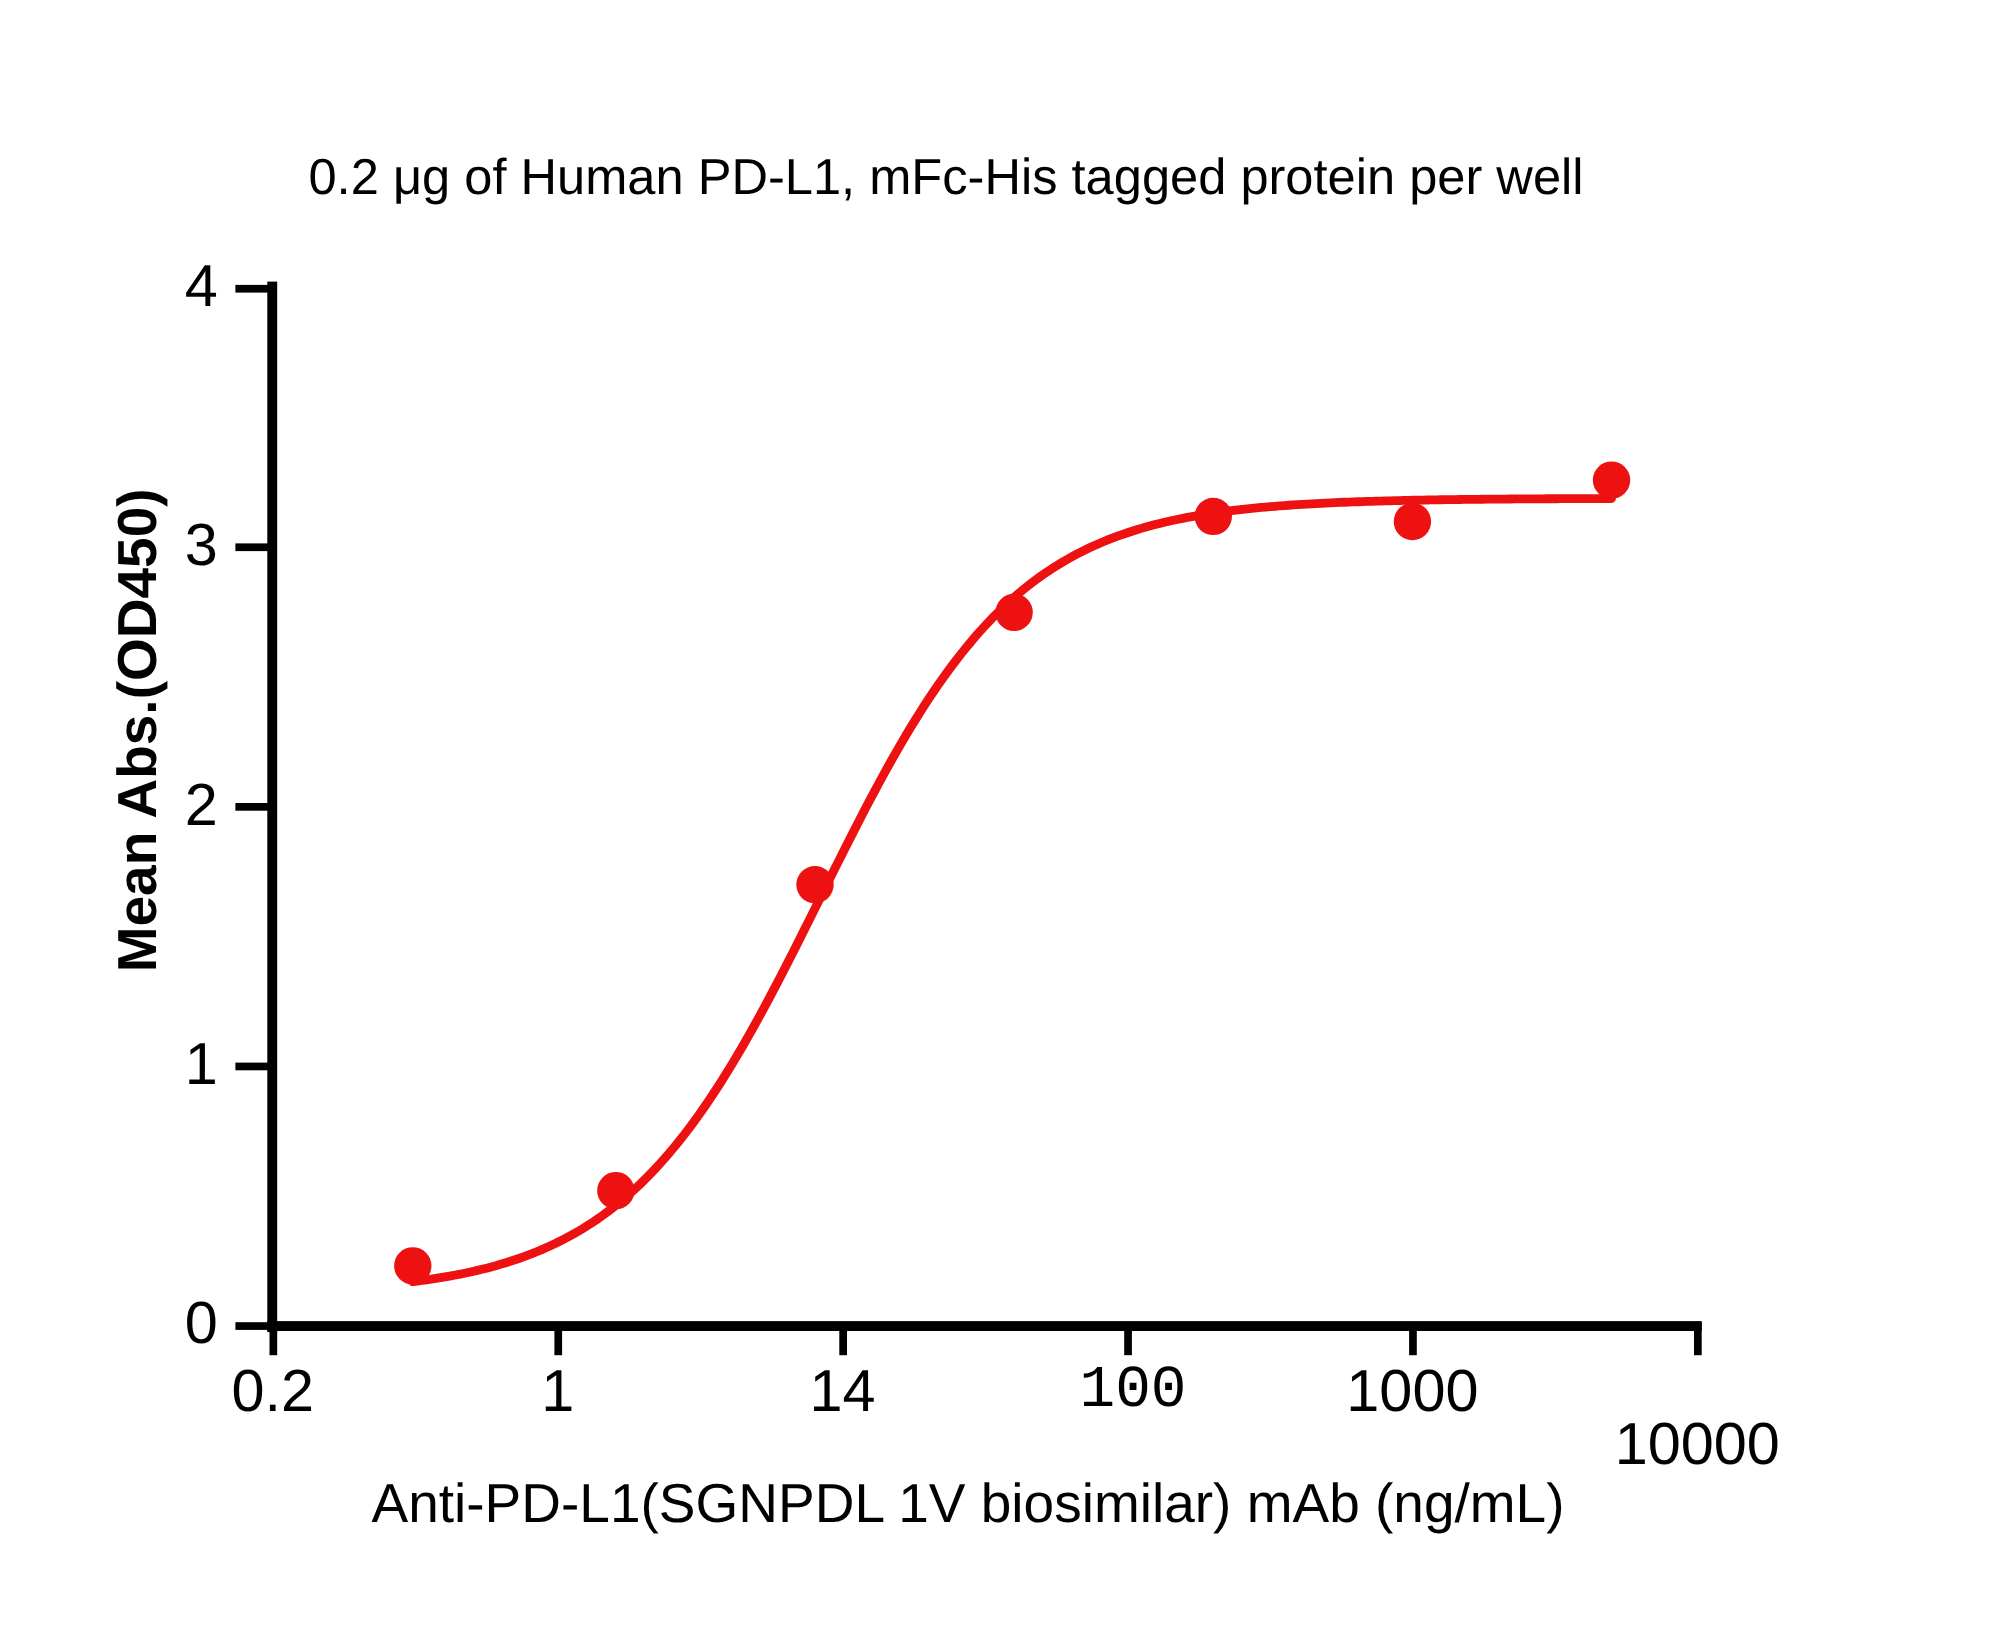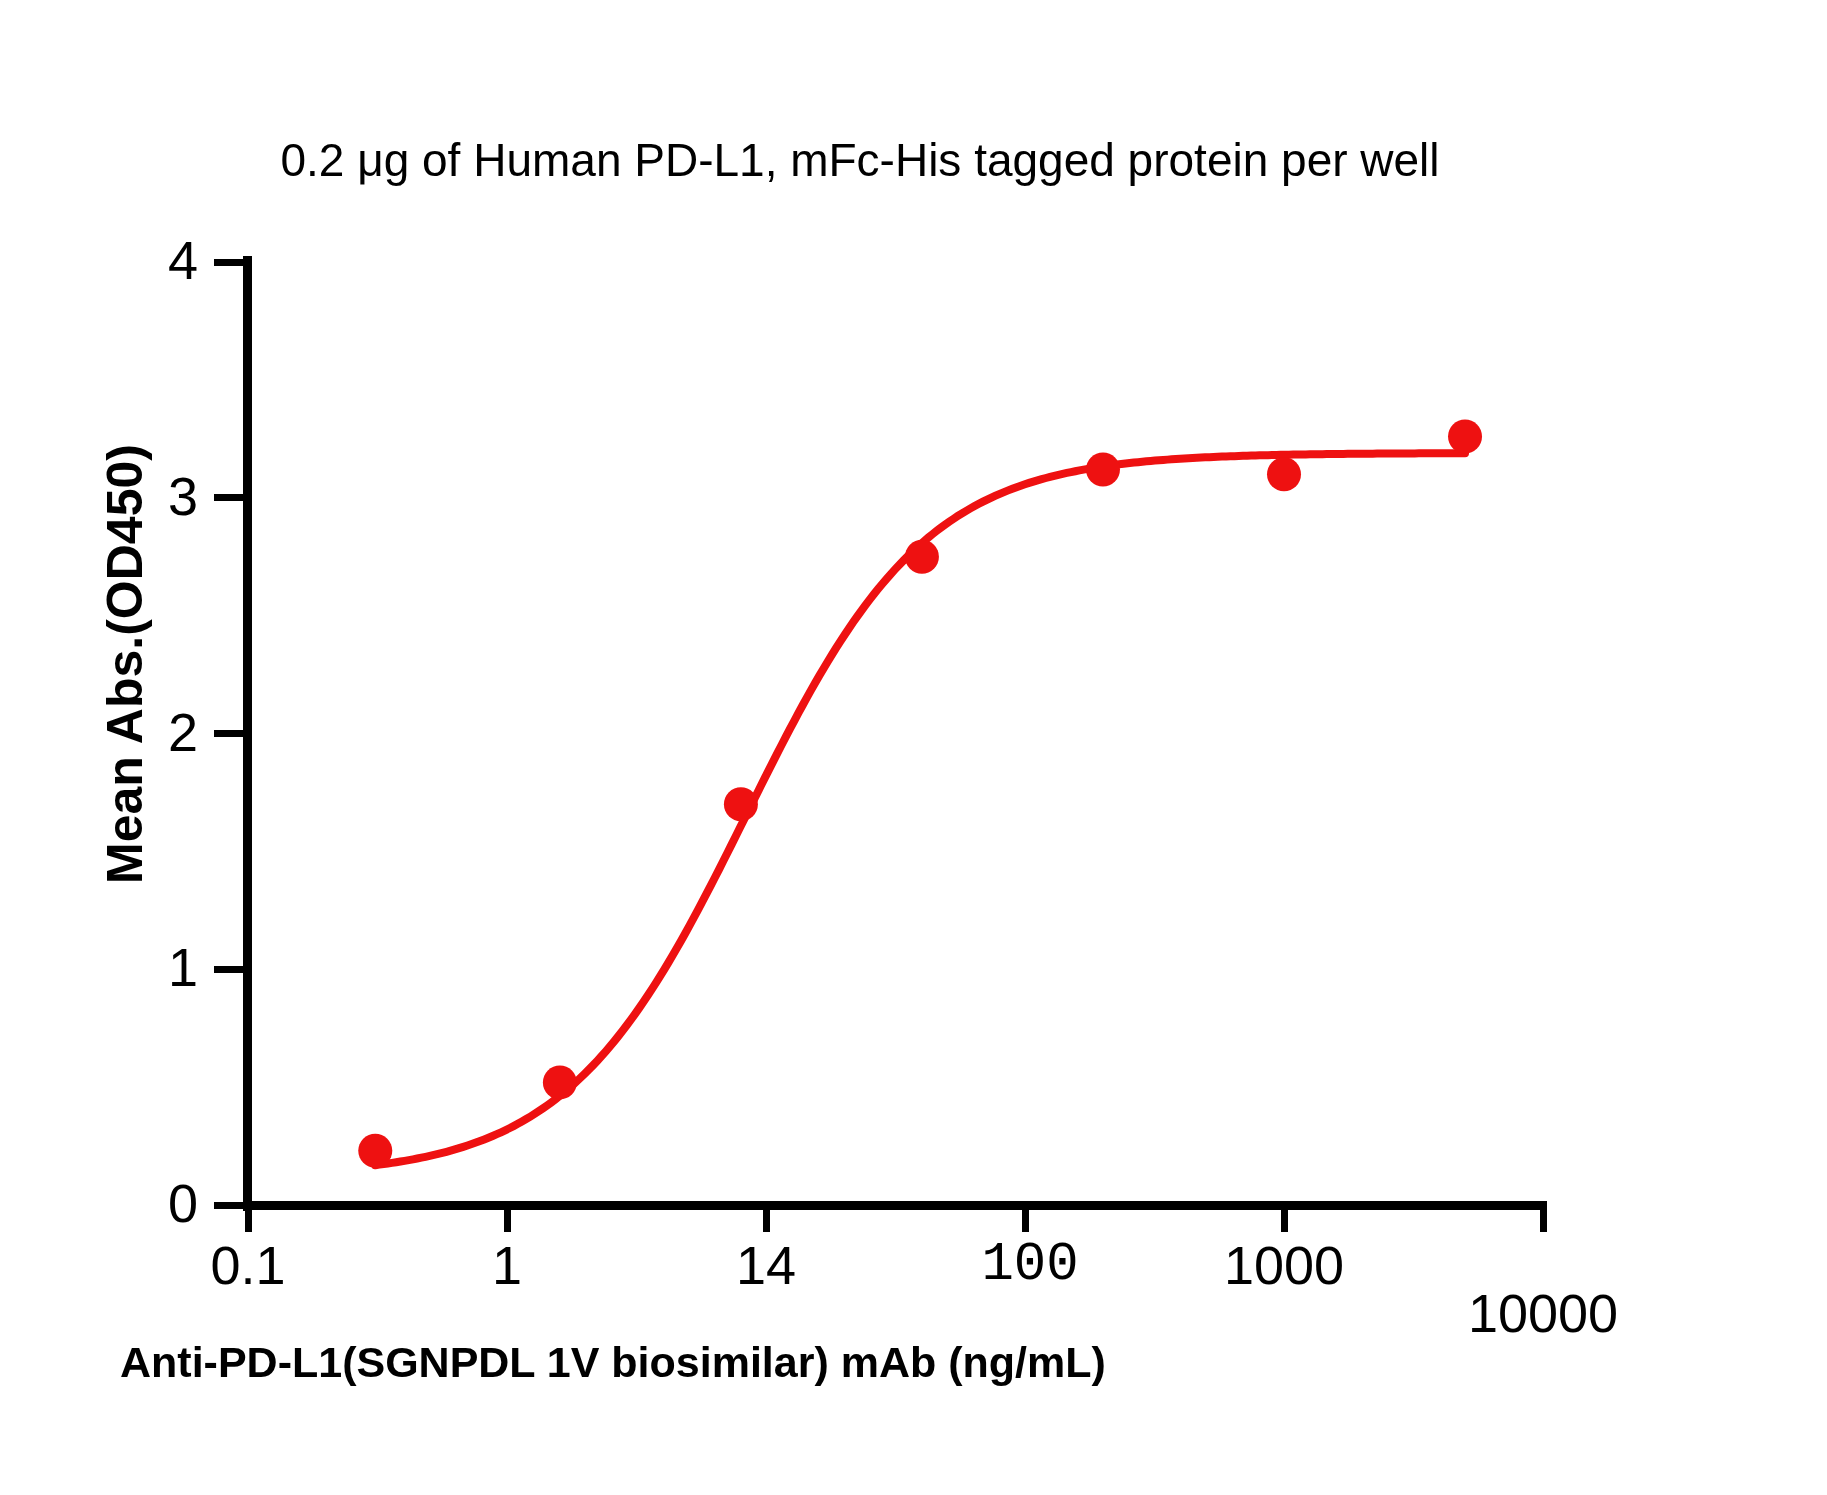--- a/index.html
+++ b/index.html
@@ -18,22 +18,22 @@
     font-size:46px;font-weight:normal;white-space:nowrap;
   }
 
   
   #y-axis-title{
     position:absolute;left:-185px;top:635px;width:620px;
     text-align:center;font-size:50px;font-weight:bold;
     transform:rotate(-90deg);transform-origin:center center;white-space:nowrap;
   }
   #x-axis-title{
-    position:absolute;left:120px;top:1338px;width:1520px;
-    font-size:43px;font-weight:bold;white-space:nowrap;
+    position:absolute;left:120px;top:1338px;width:1520px;text-align:center;
+    font-size:50px;font-weight:normal;white-space:nowrap;
   }
   .axis-line{position:absolute;background:#000;}
   #y-axis-line{left:243px;top:256px;width:9px;height:955px;}
   #x-axis-line{left:243px;top:1201px;width:1304px;height:9px;}
 
   .ytick{position:absolute;left:214px;width:34px;height:7px;background:#000;}
   .xtick{position:absolute;top:1202px;width:7px;height:30px;background:#000;}
 
   .ytick-label{position:absolute;width:120px;text-align:right;
                font-size:54px;line-height:54px;}
@@ -64,21 +64,21 @@
       <div class="ytick-label" style="left: 78px; top: 940.25px;">1</div>
       <div class="ytick" style="top: 730px;"></div>
       <div class="ytick-label" style="left: 78px; top: 704.5px;">2</div>
       <div class="ytick" style="top: 494.25px;"></div>
       <div class="ytick-label" style="left: 78px; top: 468.75px;">3</div>
       <div class="ytick" style="top: 258.5px;"></div>
       <div class="ytick-label" style="left: 78px; top: 233px;">4</div>
     </div>
   <div id="x-ticks">
       <div class="xtick" style="left: 244.5px;"></div>
-      <div class="xtick-label" style="left: 98px;">0.1</div>
+      <div class="xtick-label" style="left: 98px;">0.2</div>
       <div class="xtick" style="left: 503.5px;"></div>
       <div class="xtick-label" style="left: 357px;">1</div>
       <div class="xtick" style="left: 762.5px;"></div>
       <div class="xtick-label" style="left: 616px;">14</div>
       <div class="xtick" style="left: 1021.5px;"></div>
       <div class="xtick-label" style="left: 880px; font-family: Liberation Mono, monospace;">100</div>
       <div class="xtick" style="left: 1280.5px;"></div>
       <div class="xtick-label" style="left: 1134px;">1000</div>
       <div class="xtick" style="left: 1539.5px;"></div>
       <div class="xtick-label" style="left: 1393px; margin-top: 48px;">10000</div>

